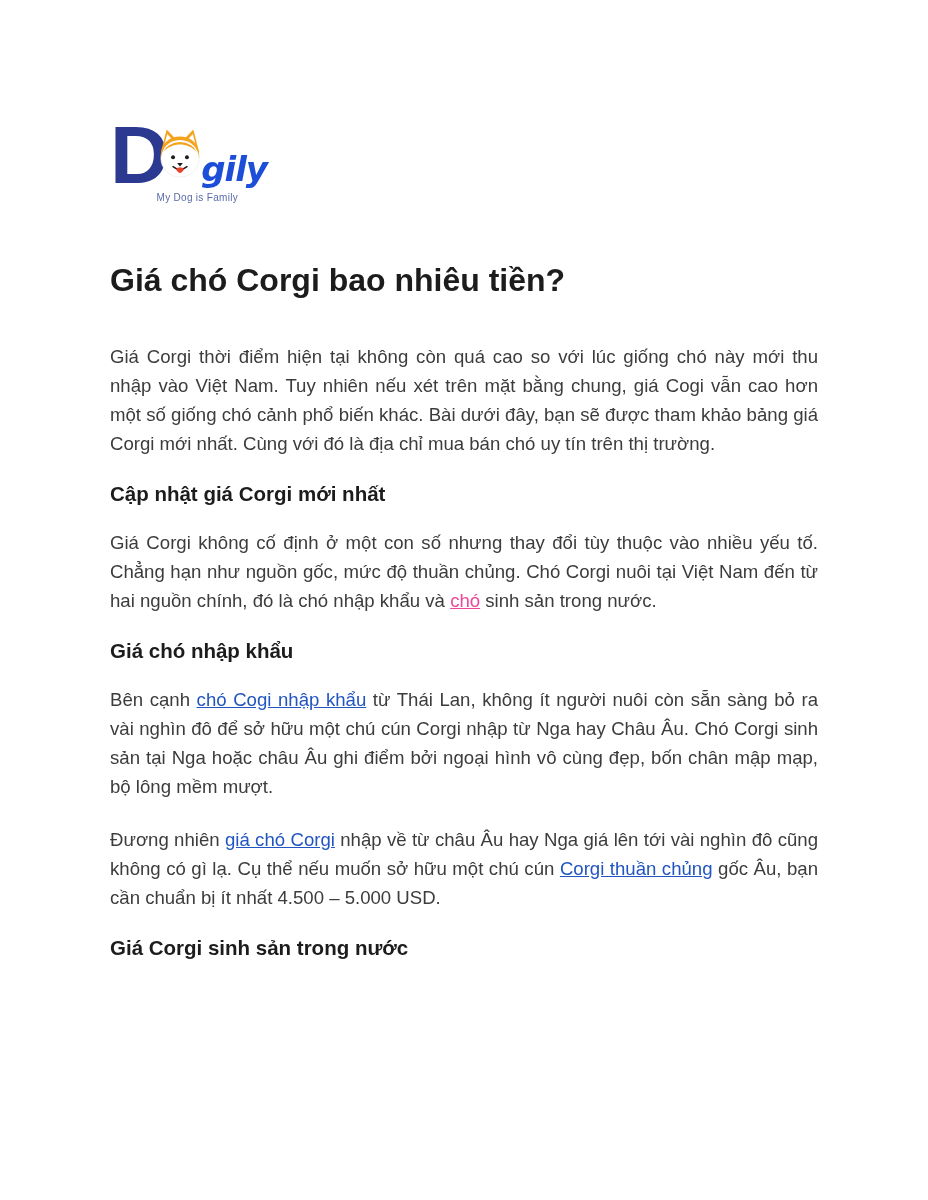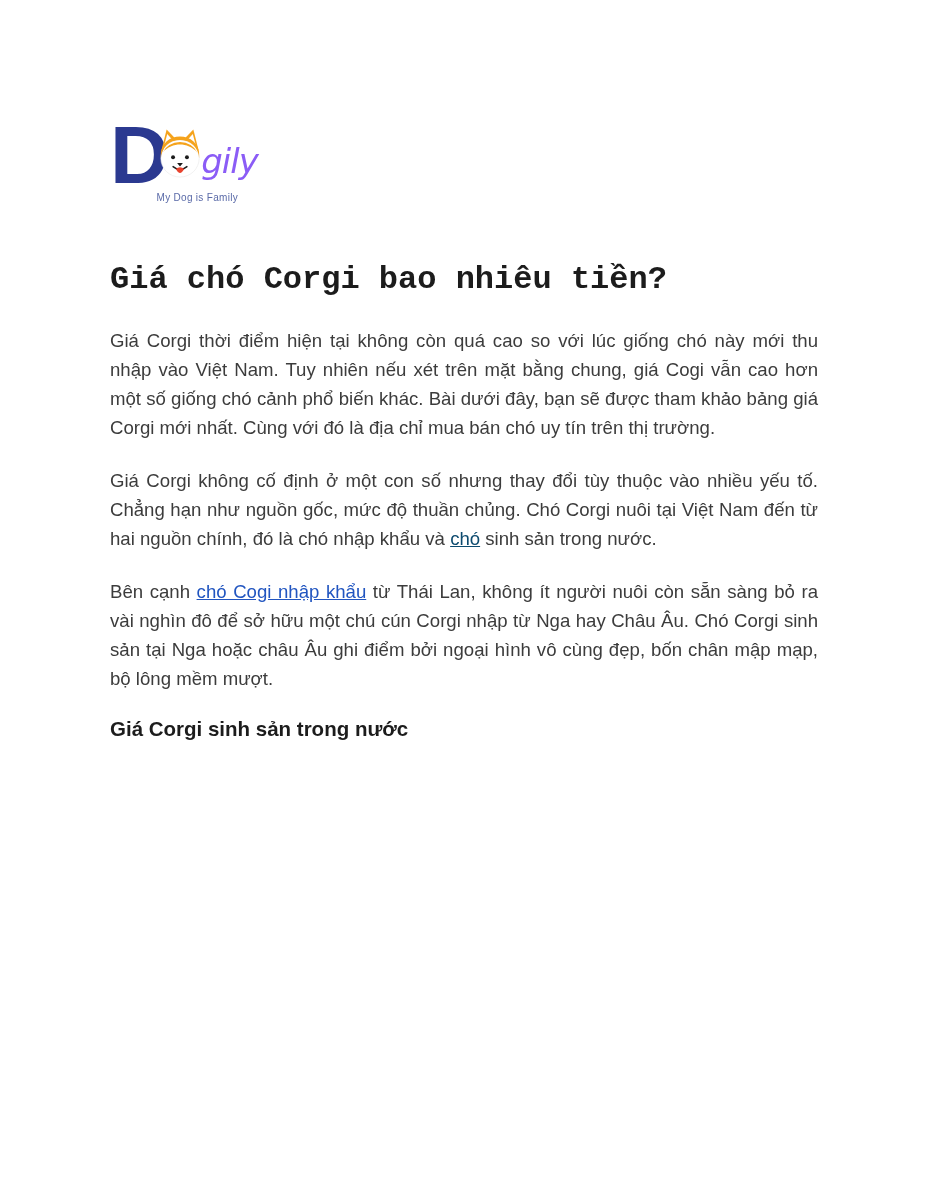--- a/index.html
+++ b/index.html
@@ -38,53 +38,53 @@
   }
   .logo-dog {
     width: 58px;
     height: 58px;
     margin-left: -16px;
     margin-bottom: 6px;
     flex: 0 0 auto;
   }
   .logo-suffix {
     font-family: "DejaVu Sans", sans-serif;
-    font-weight: 400;
+    font-weight: 700;
     font-style: italic;
     font-size: 34px;
     line-height: 30px;
-    color: #8b5cf6;
+    color: #1d4ed8;
     margin-left: -8px;
-    margin-bottom: 14px;
+    margin-bottom: 6px;
     letter-spacing: -1px;
   }
   .logo-tagline {
     font-size: 10px;
     color: #5a6aa8;
     text-align: right;
     margin-top: 2px;
     padding-right: 2px;
     letter-spacing: 0.3px;
   }
 
   
   .article {
     position: absolute;
     top: 262px;
     left: 110px;
     width: 708px;
     color: #3c3c3c;
   }
   .article h1 {
-    font-family: Liberation Mono, monospace;
+    font-family: Liberation Sans, sans-serif;
     font-weight: 700;
     font-size: 32px;
     line-height: 1.15;
     color: #1c1c1c;
-    margin: 0 0 27px 0;
+    margin: 0 0 43px 0;
     letter-spacing: 0px;
   }
   .article h2 {
     font-family: "Liberation Sans", "DejaVu Sans", sans-serif;
     font-weight: 700;
     font-size: 20.5px;
     color: #1c1c1c;
     margin: 0 0 22px 0;
   }
   .article p {
@@ -126,18 +126,21 @@
         <path d="M43,74 q7,14 14,0 q-3,-3 -7,-3 q-4,0 -7,3 z" fill="#e8432e"></path>
       </svg>
       <span class="logo-suffix">gily</span>
     </div>
     <div class="logo-tagline">My Dog is Family</div>
   </div>
 
   <div class="article" id="article-root" style="color: rgb(60, 60, 60);">
       <h1>Giá chó Corgi bao nhiêu tiền?</h1>
       <p>Giá Corgi thời điểm hiện tại không còn quá cao so với lúc giống chó này mới thu nhập vào Việt Nam. Tuy nhiên nếu xét trên mặt bằng chung, giá Cogi vẫn cao hơn một số giống chó cảnh phổ biến khác. Bài dưới đây, bạn sẽ được tham khảo bảng giá Corgi mới nhất. Cùng với đó là địa chỉ mua bán chó uy tín trên thị trường.</p>
-      <p>Giá Corgi không cố định ở một con số nhưng thay đổi tùy thuộc vào nhiều yếu tố. Chẳng hạn như nguồn gốc, mức độ thuần chủng. Chó Corgi nuôi tại Việt Nam đến từ hai nguồn chính, đó là chó nhập khẩu và <a style="color: #0c4a6e;">chó</a> sinh sản trong nước.</p>
+      <h2>Cập nhật giá Corgi mới nhất</h2>
+      <p>Giá Corgi không cố định ở một con số nhưng thay đổi tùy thuộc vào nhiều yếu tố. Chẳng hạn như nguồn gốc, mức độ thuần chủng. Chó Corgi nuôi tại Việt Nam đến từ hai nguồn chính, đó là chó nhập khẩu và <a style="color: #ec4899;">chó</a> sinh sản trong nước.</p>
+      <h2>Giá chó nhập khẩu</h2>
       <p>Bên cạnh <a style="color: rgb(33, 85, 192);">chó Cogi nhập khẩu</a> từ Thái Lan, không ít người nuôi còn sẵn sàng bỏ ra vài nghìn đô để sở hữu một chú cún Corgi nhập từ Nga hay Châu Âu. Chó Corgi sinh sản tại Nga hoặc châu Âu ghi điểm bởi ngoại hình vô cùng đẹp, bốn chân mập mạp, bộ lông mềm mượt.</p>
+      <p>Đương nhiên <a style="color: rgb(33, 85, 192);">giá chó Corgi</a> nhập về từ châu Âu hay Nga giá lên tới vài nghìn đô cũng không có gì lạ. Cụ thể nếu muốn sở hữu một chú cún <a style="color: rgb(33, 85, 192);">Corgi thuần chủng</a> gốc Âu, bạn cần chuẩn bị ít nhất 4.500 – 5.000 USD.</p>
       <h2>Giá Corgi sinh sản trong nước</h2>
     </div>
 
 </div>
 
 </body></html>

